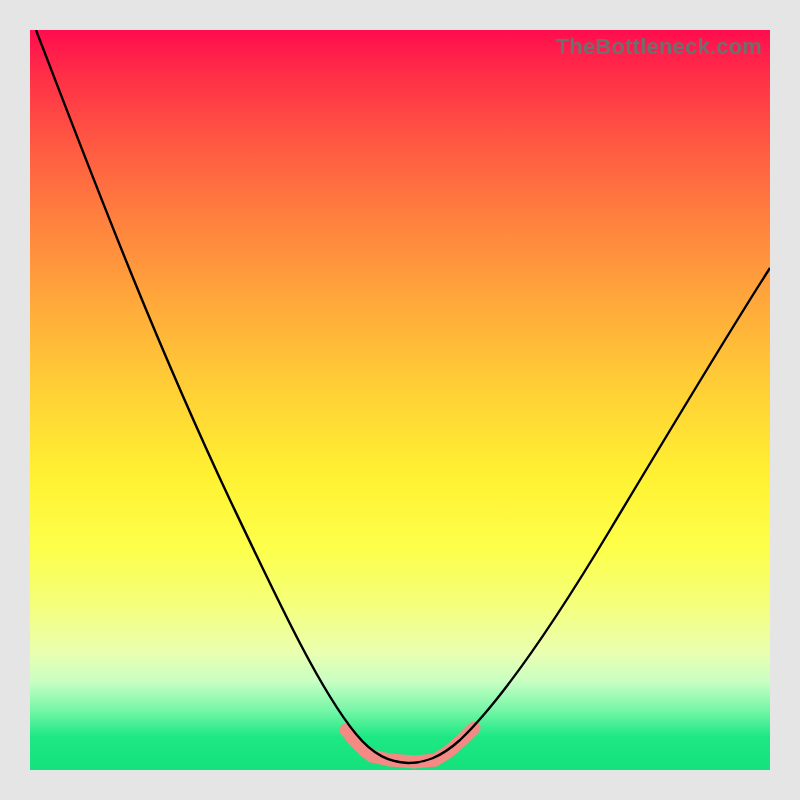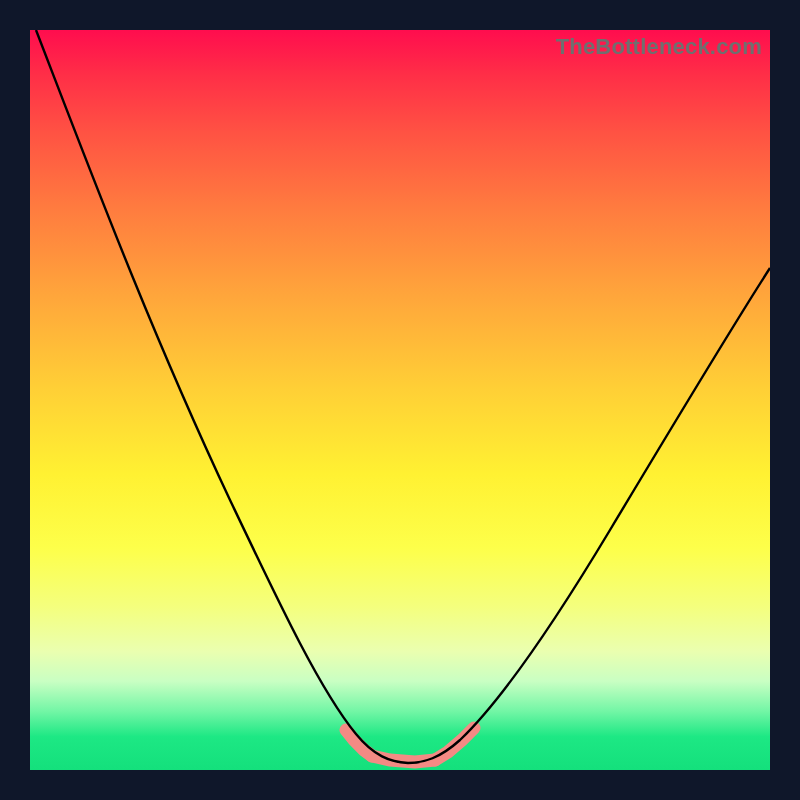--- a/index.html
+++ b/index.html
@@ -8,21 +8,21 @@
     width: 800px;
     height: 800px;
     overflow: hidden;
     background: #000;
     font-family: Arial, Helvetica, sans-serif;
   }
   .frame {
     position: relative;
     width: 800px;
     height: 800px;
-    background: #0f172a;
+    background: #e5e5e5;
   }
   .plot-area {
     position: absolute;
     left: 30px;
     top: 30px;
     width: 740px;
     height: 740px;
     
     background: linear-gradient(
       to bottom,

